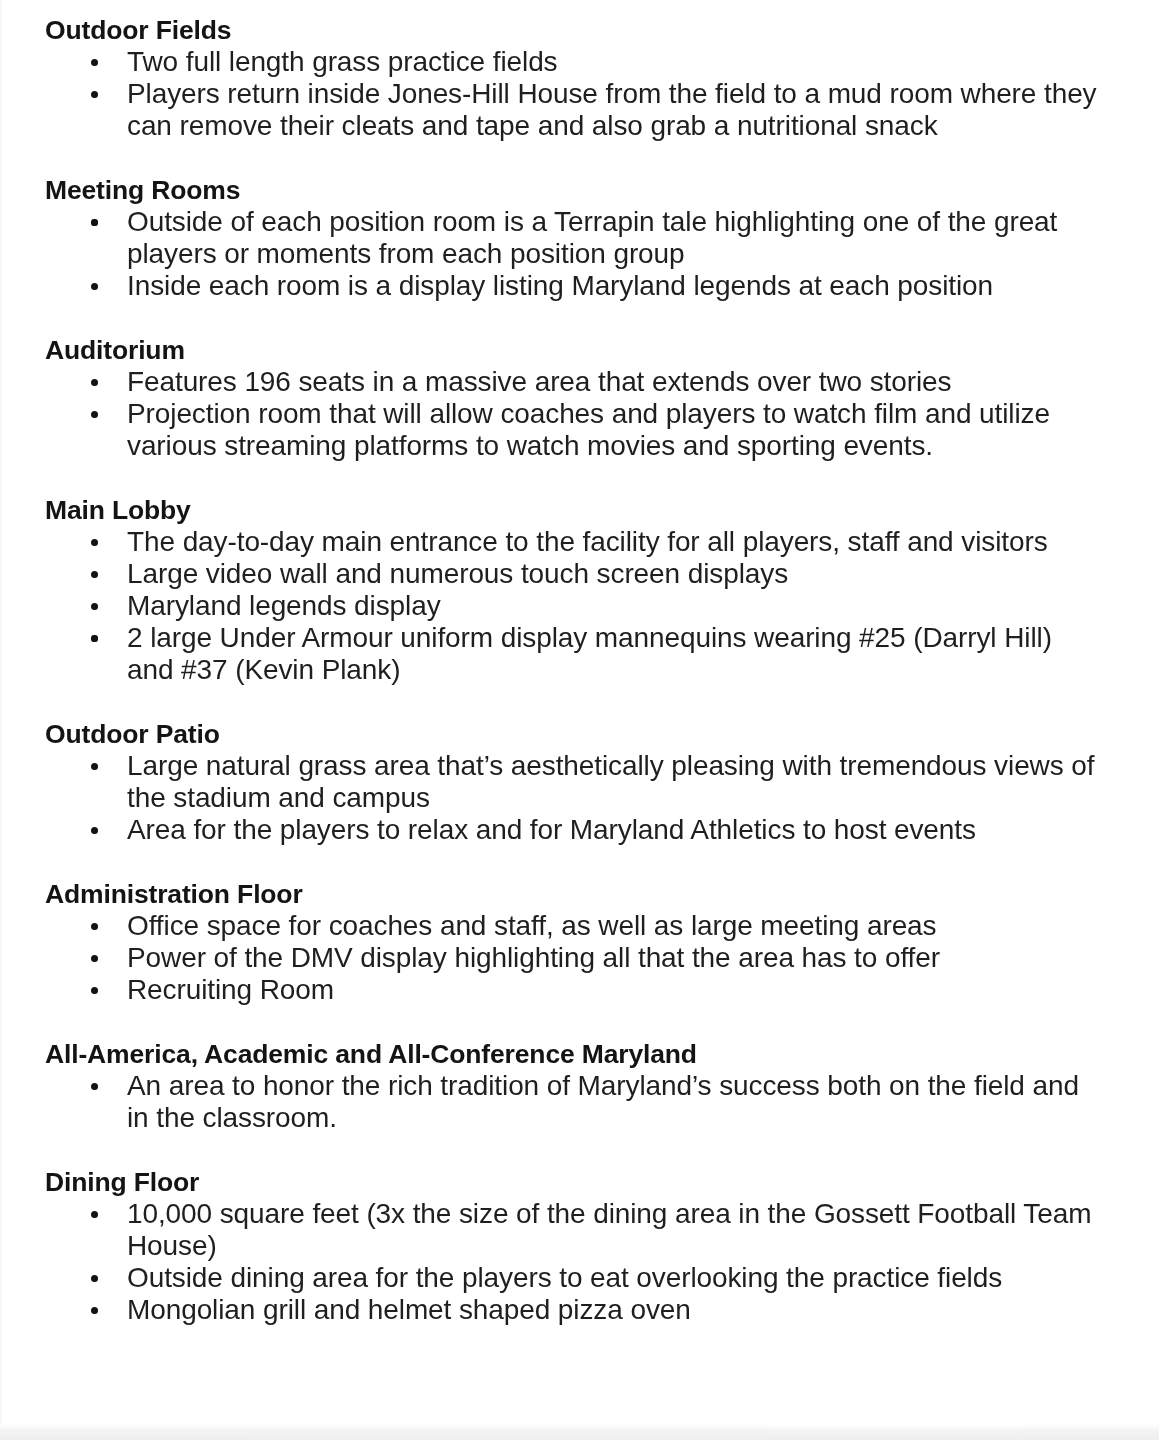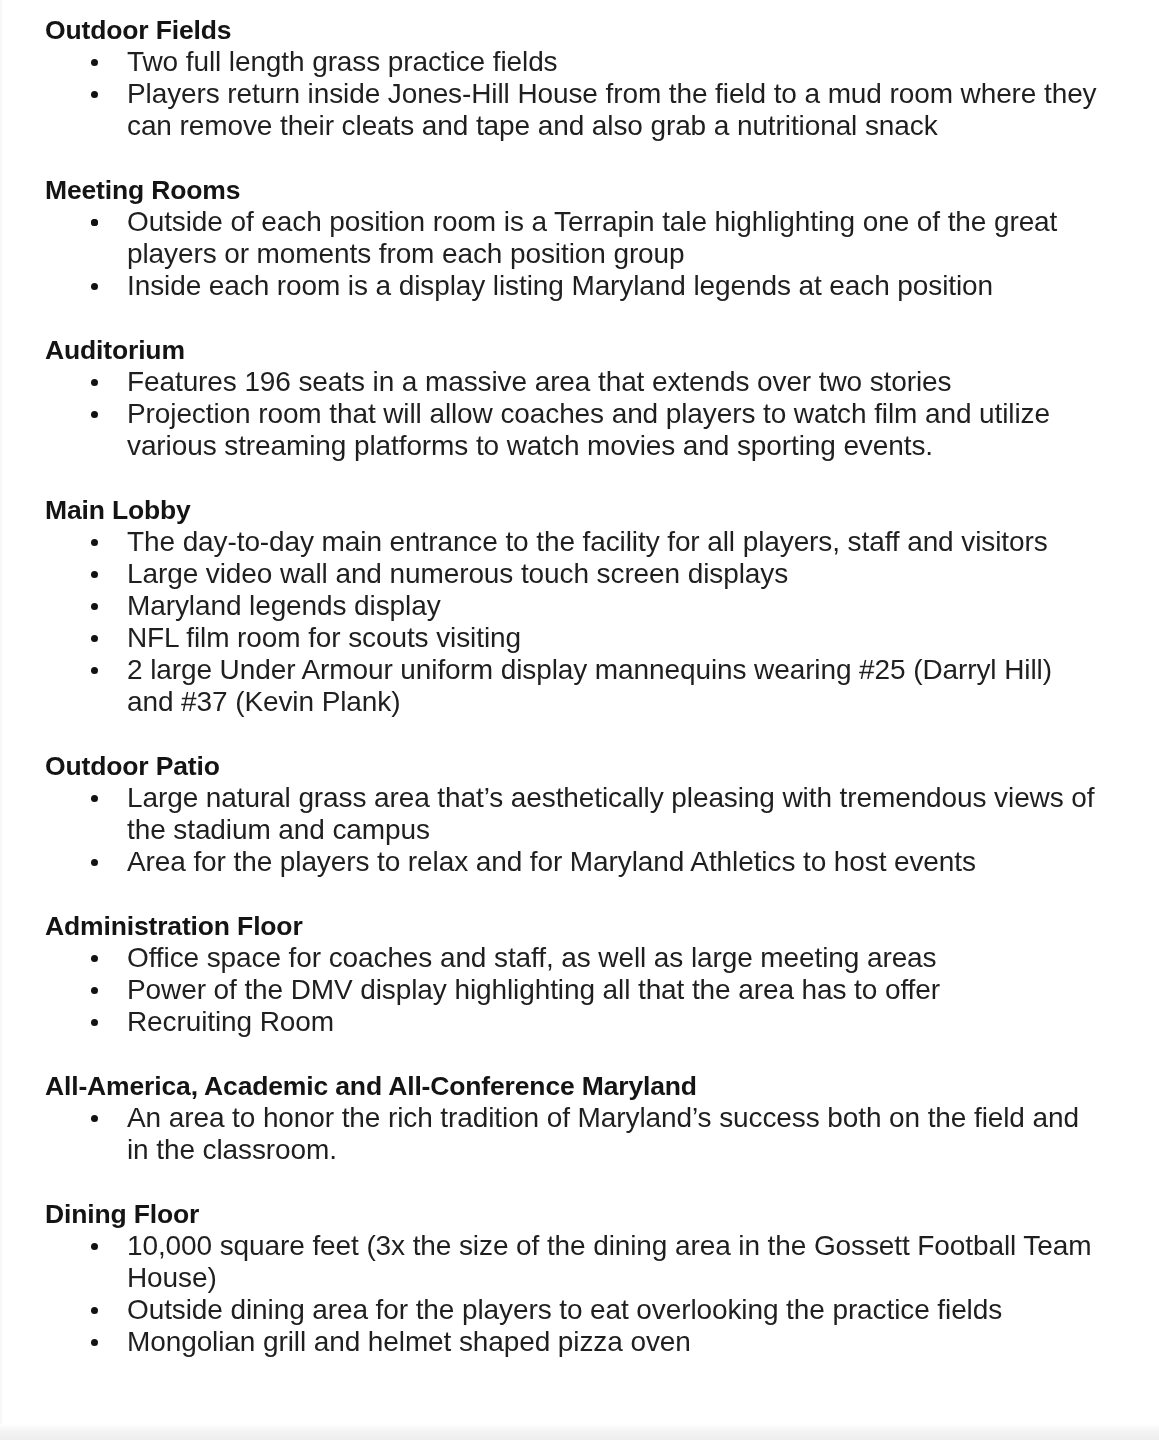--- a/index.html
+++ b/index.html
@@ -117,21 +117,21 @@
           <li class="bullet-item"><span class="bullet-dot"></span><span>Features 196 seats in a massive area that extends over two stories</span></li>
           <li class="bullet-item"><span class="bullet-dot"></span><span>Projection room that will allow coaches and players to watch film and utilize various streaming platforms to watch movies and sporting events.</span></li>
         </ul>
       </div>
       <div class="section">
         <div class="section-heading">Main Lobby</div>
         <ul class="bullet-list">
           <li class="bullet-item"><span class="bullet-dot"></span><span>The day-to-day main entrance to the facility for all players, staff and visitors</span></li>
           <li class="bullet-item"><span class="bullet-dot"></span><span>Large video wall and numerous touch screen displays</span></li>
           <li class="bullet-item"><span class="bullet-dot"></span><span>Maryland legends display</span></li>
-          <li class="bullet-item"><span class="bullet-dot"></span><span>NFL film room for scouts visiting</span></li>
+          <li class="bullet-item"><span class="bullet-dot"></span></li>
           <li class="bullet-item"><span class="bullet-dot"></span><span>2 large Under Armour uniform display mannequins wearing #25 (Darryl Hill) and #37 (Kevin Plank)</span></li>
         </ul>
       </div>
       <div class="section">
         <div class="section-heading">Outdoor Patio</div>
         <ul class="bullet-list">
           <li class="bullet-item"><span class="bullet-dot"></span><span>Large natural grass area that’s aesthetically pleasing with tremendous views of the stadium and campus</span></li>
           <li class="bullet-item"><span class="bullet-dot"></span><span>Area for the players to relax and for Maryland Athletics to host events</span></li>
         </ul>
       </div>

